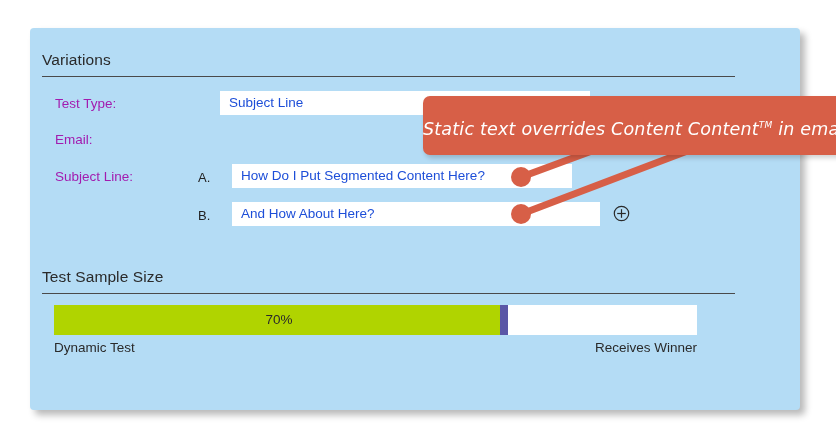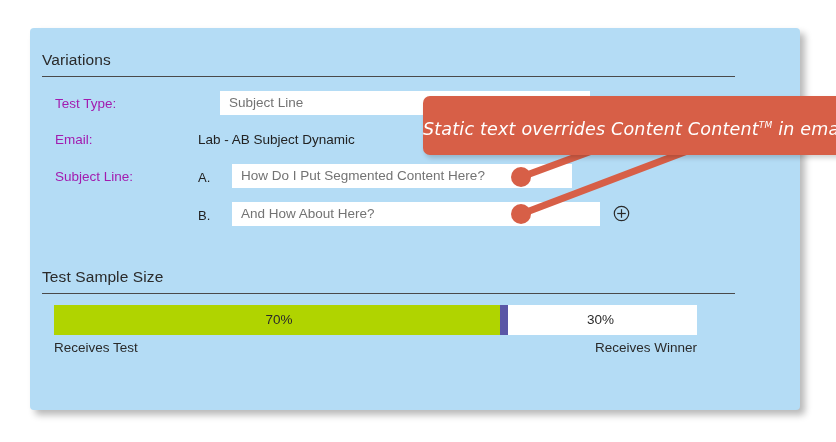--- a/index.html
+++ b/index.html
@@ -58,21 +58,21 @@
   }
 
   
   .text-input {
     position: absolute;
     background: #ffffff;
     border: none;
     outline: none;
     font-family: "Liberation Sans", sans-serif;
     font-size: 13.5px;
-    color: #737373;
+    color: #1d4ed8;
     padding: 0 0 0 9px;
     box-sizing: border-box;
     line-height: 24px;
   }
   .static-value {
     position: absolute;
     font-size: 13.5px;
     color: #222222;
     white-space: nowrap;
   }
@@ -176,21 +176,20 @@
 
   <div id="panel">
 
     <div class="section-head" style="left:12px; top:23px;">Variations</div>
     <div class="section-rule" style="left:12px; top:48px; width:693px;"></div>
 
     <div class="form-label" style="left:25px; top:68px;">Test Type:</div>
     <input class="text-input" type="text" style="left: 190px; top: 63px; width: 370px; height: 24px;" value="Subject Line">
 
     <div class="form-label" style="left:25px; top:104px;">Email:</div>
-    <div class="static-value" style="left:168px; top:104px;">Lab - AB Subject Dynamic</div>
 
     <div class="form-label" style="left:25px; top:141px;text-align:right;">Subject Line:</div>
 
     <div class="letter-label" style="left:168px; top:142px;">A.</div>
     <input class="text-input" type="text" style="left: 202px; top: 136px; width: 340px; height: 24px;" value="How Do I Put Segmented Content Here?">
 
     <div class="letter-label" style="left:168px; top:180px;">B.</div>
     <input class="text-input" type="text" style="left: 202px; top: 174px; width: 368px; height: 24px;" value="And How About Here?">
 
     <div id="add-variation" style="left:583px; top:177px;">
@@ -201,25 +200,24 @@
       </svg>
     </div>
 
     <div class="section-head" style="left:12px; top:240px;">Test Sample Size</div>
     <div class="section-rule" style="left:12px; top:265px; width:693px;"></div>
   </div>
 
   <div id="sample-bar">
     <div id="bar-fill" style="width: 450.1px; background: rgb(176, 212, 0);"></div>
     <div class="bar-pct" id="pct-left" style="left: 0px; width: 450.1px;">70%</div>
-    <div class="bar-pct" id="pct-right" style="left: 450.1px; width: 192.9px;">30%</div>
     <div id="bar-handle" style="left: 446.1px; background: rgb(91, 87, 166);"></div>
   </div>
 
-  <div class="bar-caption" style="left:54px;">Receives Test</div>
+  <div class="bar-caption" style="left:54px;">Dynamic Test</div>
   <div class="bar-caption" style="left:697px; transform:translateX(-100%);">Receives Winner</div>
 
   <div id="annotation-layer">
     <svg width="836" height="442">
 
       <line x1="600" y1="148" x2="524" y2="176" stroke="#d75f47" stroke-width="7" stroke-linecap="round"></line>
       <circle cx="521" cy="177" r="10" fill="#d75f47"></circle>
 
       <line x1="690" y1="150" x2="524" y2="213" stroke="#d75f47" stroke-width="7" stroke-linecap="round"></line>
       <circle cx="521" cy="214" r="10" fill="#d75f47"></circle>

